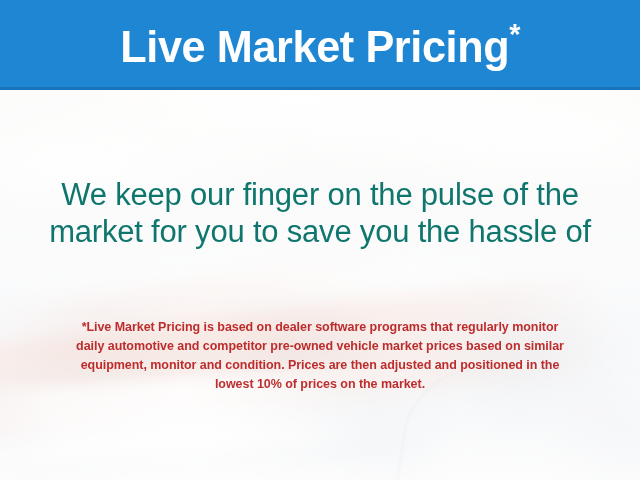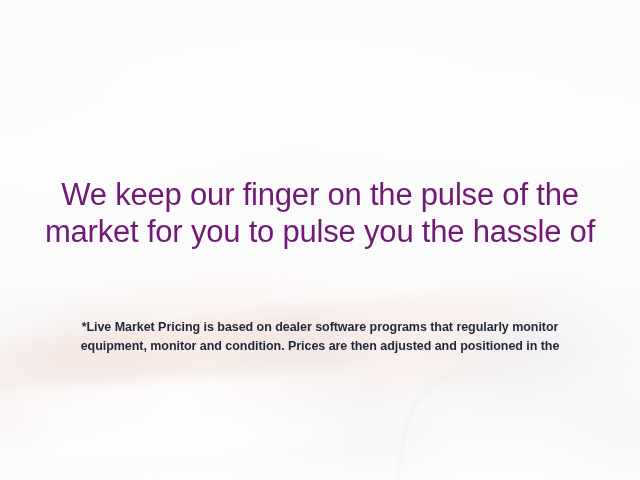--- a/index.html
+++ b/index.html
@@ -196,41 +196,41 @@
   }
 
   
   .headline {
     position: absolute;
     left: 0;
     top: 176px;
     width: 640px;
     z-index: 4;
     text-align: center;
-    color: #701a75;
+    color: #0f766e;
     font-family: "Liberation Sans", sans-serif;
     font-weight: normal;
     font-size: 31px;
     line-height: 37px;
     letter-spacing: -0.2px;
   }
   .headline .hl-line {
     display: block;
     white-space: nowrap;
   }
 
   
   .fineprint {
     position: absolute;
     left: 24px;
     top: 318px;
     width: 592px;
     z-index: 4;
     text-align: center;
-    color: #0f172a;
+    color: #b91c1c;
     font-family: "Liberation Sans", sans-serif;
     font-weight: bold;
     font-size: 12.5px;
     line-height: 19px;
     letter-spacing: -0.05px;
     opacity: 0.92;
   }
   .fineprint .fp-line {
     display: block;
     white-space: nowrap;
@@ -246,24 +246,29 @@
   <div class="bg-dark-left"></div>
   <div class="bg-dark-mid"></div>
   <div class="bg-dark-right"></div>
   <div class="bg-streak-2"></div>
   <div class="bg-streak"></div>
   <div class="bg-arc"></div>
   <div class="bg-glare"></div>
   <div class="bg-layer bg-veil"></div>
   <div class="bg-layer bg-veil-bottom"></div>
 
+  <div class="banner">
+    <div class="banner-title"><span>Live Market Pricing</span><span class="star">*</span></div>
+  </div>
 
   <div class="headline">
     <span class="hl-line">We keep our finger on the pulse of the</span>
-    <span class="hl-line">market for you to pulse you the hassle of</span>
+    <span class="hl-line">market for you to save you the hassle of</span>
   </div>
 
   <div class="fineprint">
     <span class="fp-line">*Live Market Pricing is based on dealer software programs that regularly monitor</span>
+    <span class="fp-line">daily automotive and competitor pre-owned vehicle market prices based on similar</span>
     <span class="fp-line">equipment, monitor and condition. Prices are then adjusted and positioned in the</span>
+    <span class="fp-line">lowest 10% of prices on the market.</span>
   </div>
 
 </div>
 
 </body></html>

